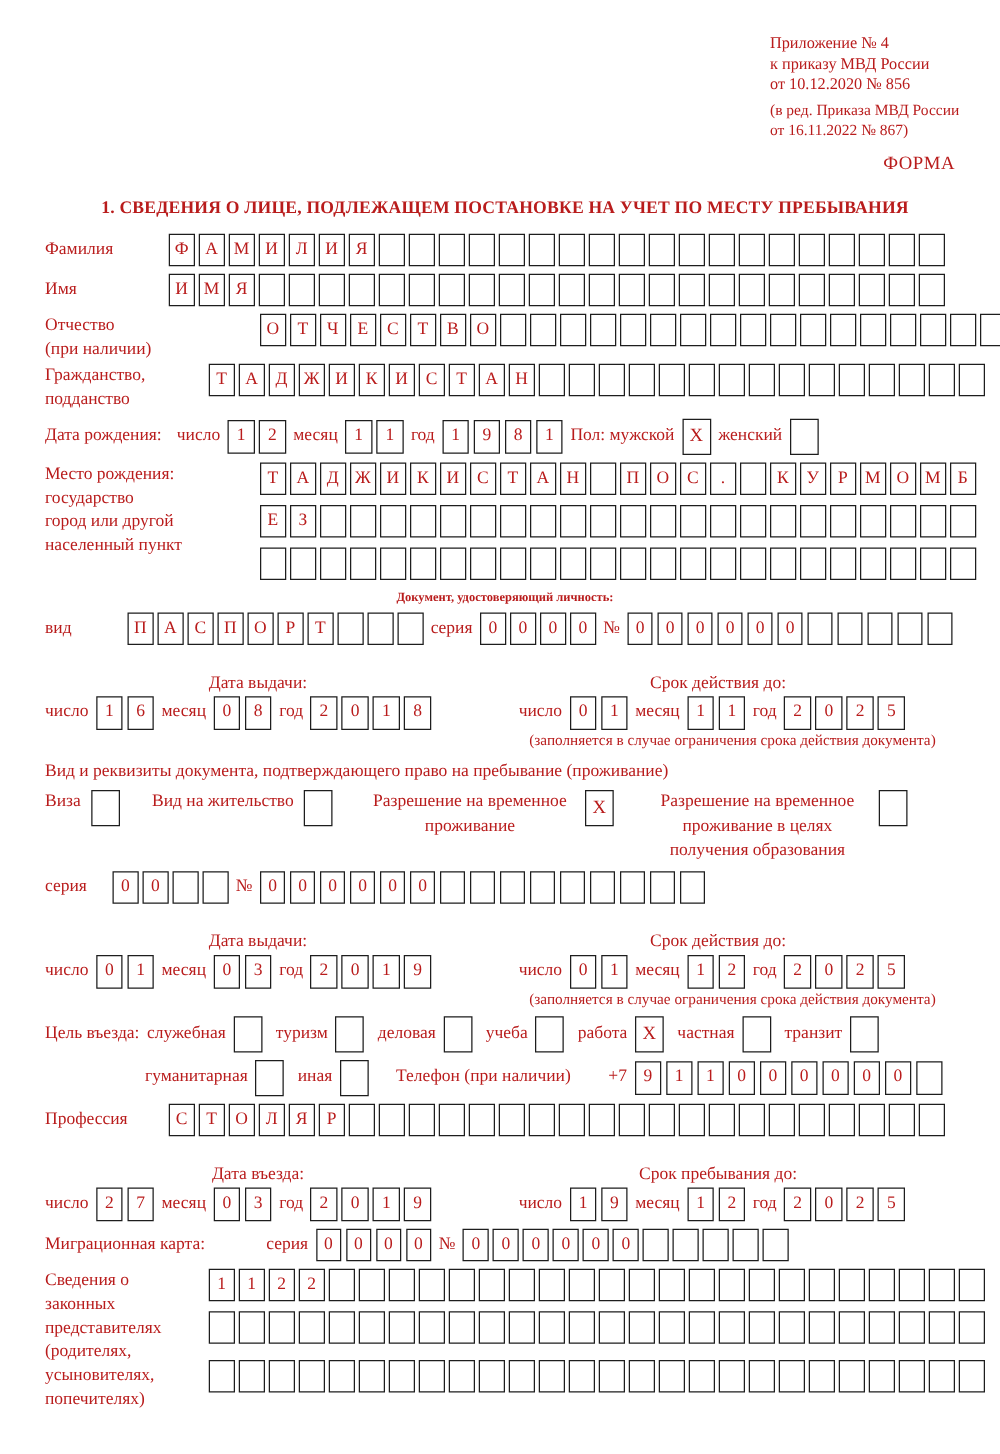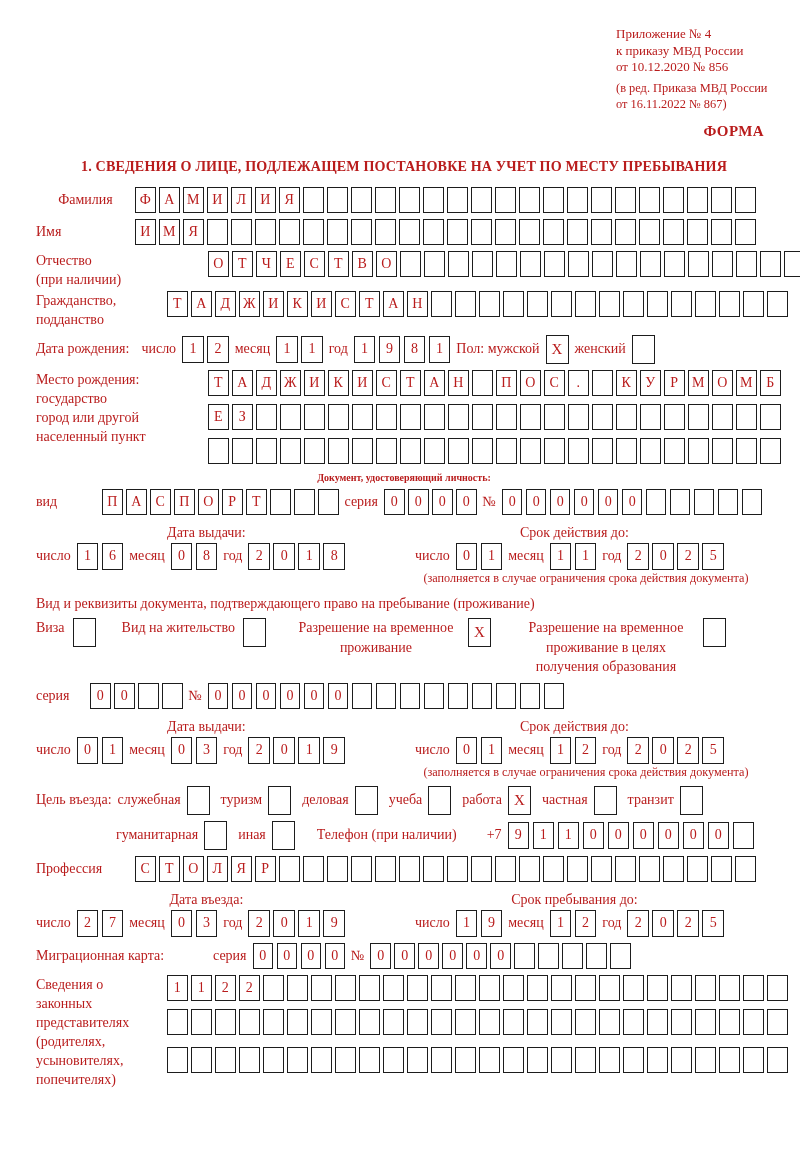--- a/index.html
+++ b/index.html
@@ -9,29 +9,29 @@
     box-sizing:border-box;
     padding:26px 28px 0 36px;
     background:#fff;color:#b91c1c;
     font-family:"Liberation Serif","DejaVu Serif",serif;
     font-size:14px;
     overflow:hidden;
   }
   
   .annex{margin-left:580px;font-size:13px;line-height:1.28;}
   .annex .rev{margin-top:5px;font-size:12.4px;}
-  .forma{margin-top:10px;padding-right:8px;text-align:right;font-weight:bold;font-size:15px;letter-spacing:.4px;}
+  .forma{margin-top:10px;padding-right:8px;text-align:right;font-weight:normal;font-size:15px;letter-spacing:.4px;}
   .title{margin-top:14px;text-align:center;font-weight:bold;font-size:15.2px;line-height:1.4;letter-spacing:.2px;}
   .blank-line{display:inline-block;width:56px;height:.95em;border-bottom:2px solid #3a3a3a;margin-left:14px;}
   .section-heading{margin-top:18px;text-align:center;font-weight:bold;font-size:14.1px;letter-spacing:.15px;}
 
   
   .row{display:flex;align-items:center;margin-top:6px;}
   .row.top{align-items:flex-start;gap:32px;}
-  .row.mt12{margin-top:12px;text-align:center;}
+  .row.mt12{margin-top:12px;}
   .row.mt2{margin-top:2px;}
   .lbl{flex:none;}
   .w99{width:99px;}
   .w140{width:140px;}
   .lblblock{flex:none;line-height:1.36;}
   .stack .cells{margin-top:0;}
   .stack .cells + .cells{margin-top:8px;}
 
   
   .cells{display:inline-flex;gap:3.5px;flex:none;}
@@ -49,21 +49,21 @@
     box-sizing:border-box;flex:none;
     width:23px;height:29px;
     border:1.8px solid #1d1d1d;
     display:inline-flex;align-items:center;justify-content:center;
     font-size:15px;background:#fff;
   }
 
   .t{margin:0 6px;flex:none;}
   .t.first{margin-left:0;}
   .doc-heading{margin-top:4px;text-align:center;font-weight:bold;font-size:10px;}
-  .twolbl{display:flex;margin-top:10px;}
+  .twolbl{display:flex;margin-top:23px;}
   .twolbl .a{width:345px;text-align:center;}
   .twolbl .b{width:400px;text-align:center;}
   .daterow{display:flex;align-items:center;margin-top:2px;}
   .daterow .g2{margin-left:70px;}
   .note{margin-top:1px;margin-left:335px;width:430px;text-align:center;font-size:12.2px;}
   .para{margin-top:8px;line-height:1.45;}
   .permits{display:flex;align-items:flex-start;margin-top:4px;}
   .pitem{display:flex;align-items:flex-start;flex:none;font-family:Liberation Serif, serif;}
   .ptext{line-height:1.4;}
   .ptext.c{text-align:center;}

